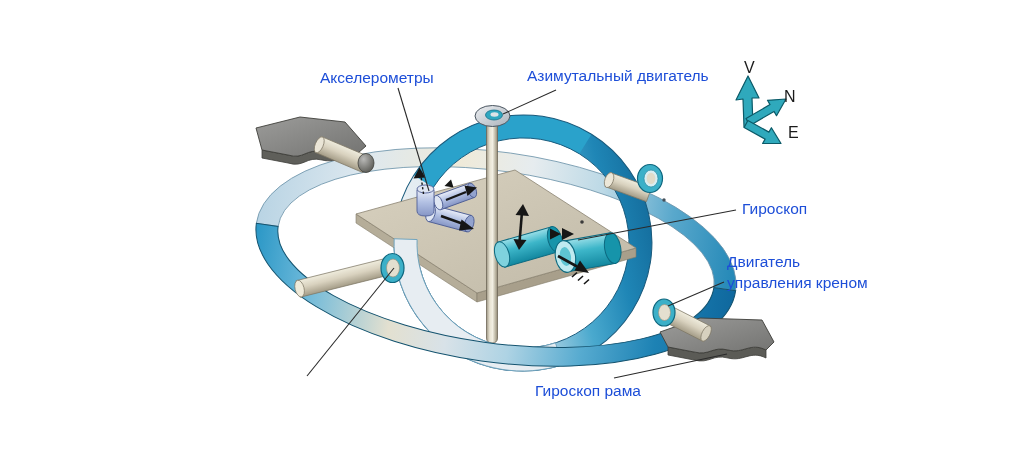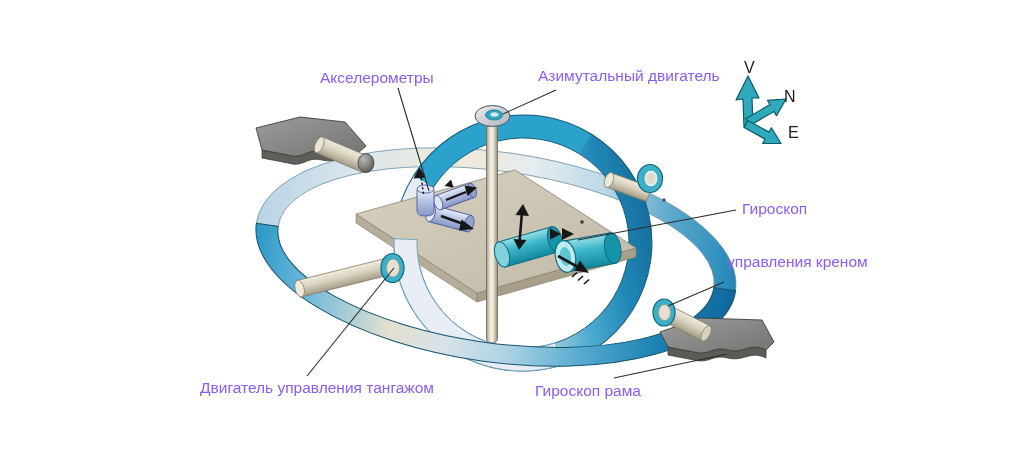--- a/index.html
+++ b/index.html
@@ -1,22 +1,22 @@
 <!DOCTYPE html>
 <html><head>
 <meta charset="utf-8">
 <style>
   html,body{margin:0;padding:0;background:#fff;}
   #stage{position:relative;width:1024px;height:472px;background:#ffffff;overflow:hidden;
          font-family:"Liberation Sans", sans-serif;}
   #stage svg{position:absolute;left:0;top:0;}
-  .lbl{position:absolute;font-size:15.5px;line-height:1.38;color:#8b5cf6;white-space:nowrap;}
+  .lbl{position:absolute;font-size:15.5px;line-height:1.38;color:#1d4ed8;white-space:nowrap;}
   .axis-letter{position:absolute;font-size:16px;color:#1b1b1b;}
   .lbl-accel{left:320px;top:67px;}
-  .lbl-azimuth{left:527px;top:65px;margin-left:11px;}
+  .lbl-azimuth{left:527px;top:65px;}
   .lbl-gyro{left:742px;top:198px;text-align:center;}
   .lbl-roll{left:727px;top:251px;}
   .lbl-pitch{left:200px;top:377px;}
   .lbl-frame{left:535px;top:380px;}
   .ax-v{left:744px;top:59px;}
   .ax-n{left:784px;top:88px;}
   .ax-e{left:788px;top:124px;}
 </style>
 </head>
 <body>
@@ -240,21 +240,21 @@
     <path d="M744,127 L743,99 L736,100 L748,76 L759,98 L752,98 L753,127 Z"></path>
     <path d="M746,118.6 L770,104.6 L767.5,100.3 L786,99 L776.5,115.7 L774,111.4 L750,125.4 Z"></path>
     <path d="M747.9,120.5 L768.9,132.1 L771.4,127.7 L781,143.5 L762.6,143.5 L765.1,139.1 L744.1,127.5 Z"></path>
   </g>
 </svg>
 
   <div class="lbl lbl-accel">Акселерометры</div>
   <div class="lbl lbl-azimuth">Азимутальный двигатель</div>
   <div class="lbl lbl-gyro">Гироскоп</div>
   <div class="lbl lbl-roll">
+    <div>Двигатель</div>
     <div>управления креном</div>
   </div>
-  <div class="lbl lbl-pitch">Двигатель управления тангажом</div>
   <div class="lbl lbl-frame">Гироскоп рама</div>
 
   <div class="axis-letter ax-v">V</div>
   <div class="axis-letter ax-n">N</div>
   <div class="axis-letter ax-e">E</div>
 </div>
 
 </body></html>

